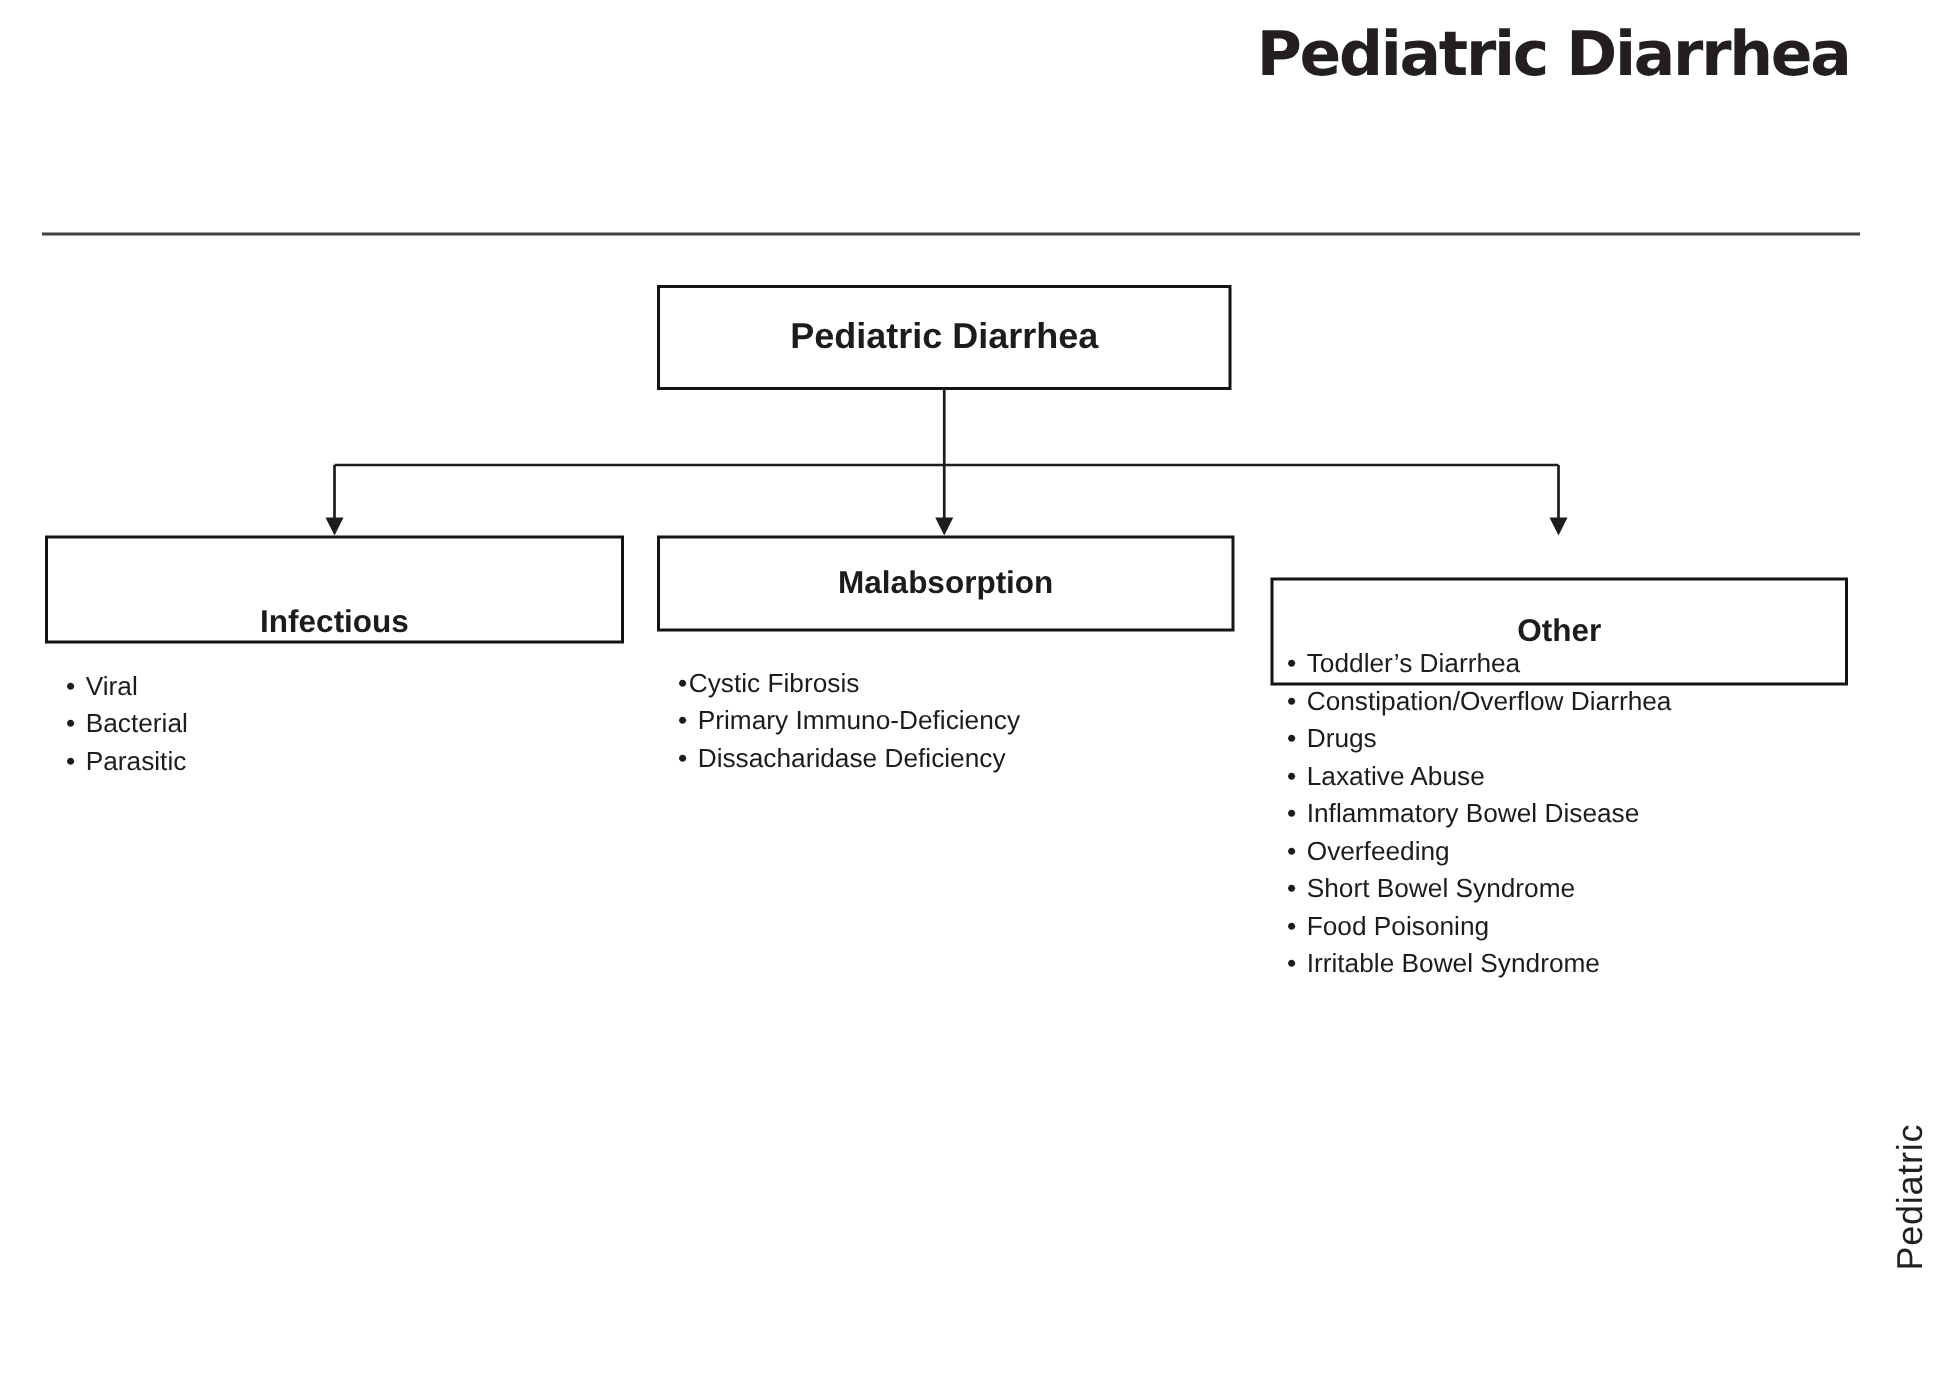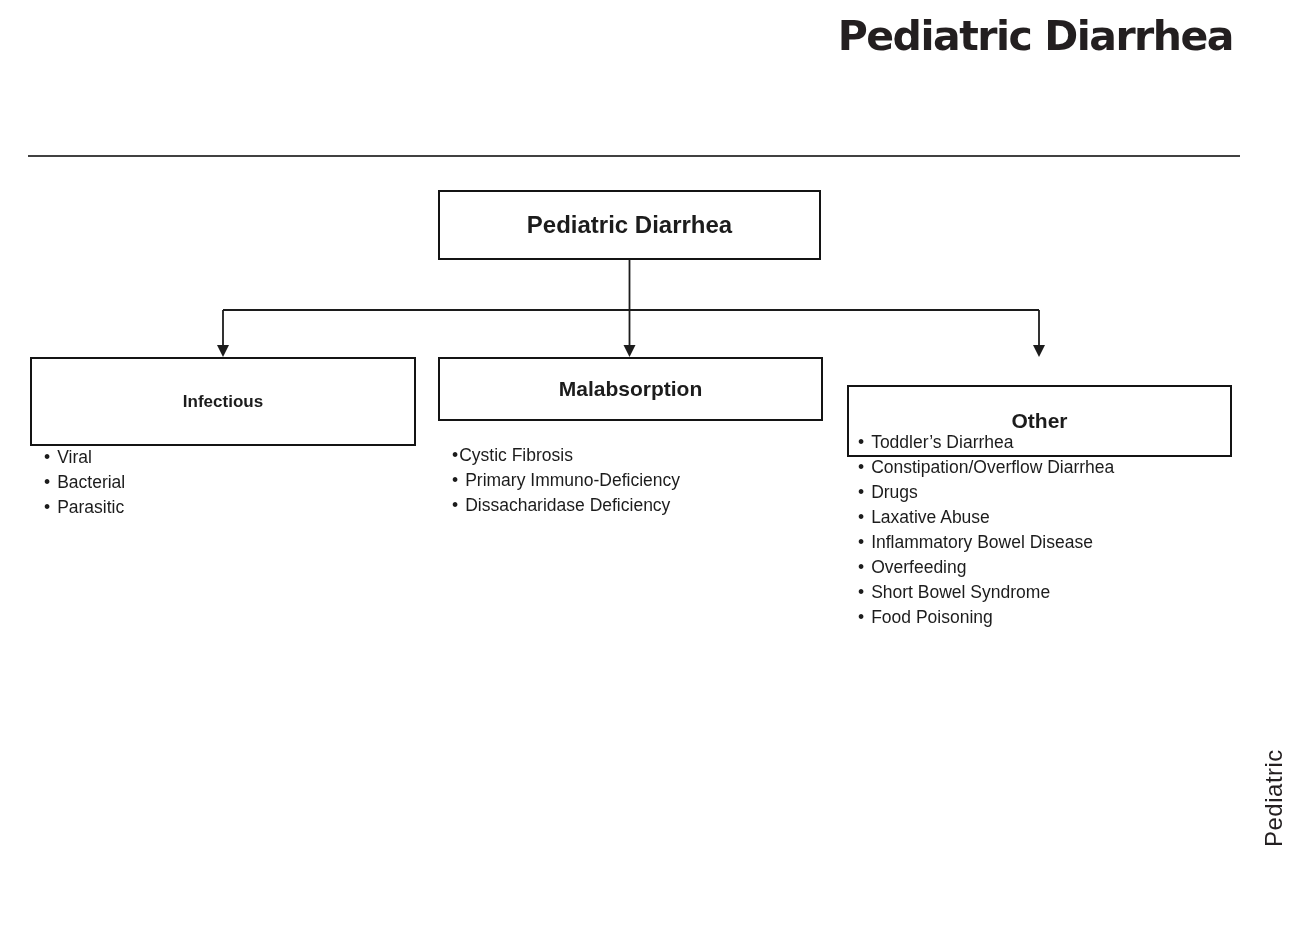--- a/index.html
+++ b/index.html
@@ -40,21 +40,21 @@
     align-items: center;
     justify-content: center;
     font-weight: 700;
     color: #1c1c1c;
   }
   .root-box {
     left: 438px; top: 190px;
     width: 383px; height: 70px;
     font-size: 24px;
   }
-  .box-infectious   { left: 30px;  top: 357px; width: 386px; height: 89px; font-size: 17px; }
+  .box-infectious   { left: 30px;  top: 357px; width: 386px; height: 72px; font-size: 21px; align-items: flex-end; }
   .box-malabsorption{ left: 438px; top: 357px; width: 385px; height: 64px; font-size: 21px; }
   .box-other        { left: 847px; top: 357px; width: 385px; height: 72px; font-size: 21px; margin-top: 28px; }
 
   
   .connectors {
     position: absolute;
     left: 0; top: 0;
     width: 1305px; height: 926px;
     pointer-events: none;
   }
@@ -145,16 +145,17 @@
 </div>
 <ul class="bullet-list list-other">
   <li><span class="b">•</span><span>Toddler’s Diarrhea</span></li>
   <li><span class="b">•</span><span>Constipation/Overflow Diarrhea</span></li>
   <li><span class="b">•</span><span>Drugs</span></li>
   <li><span class="b">•</span><span>Laxative Abuse</span></li>
   <li><span class="b">•</span><span>Inflammatory Bowel Disease</span></li>
   <li><span class="b">•</span><span>Overfeeding</span></li>
   <li><span class="b">•</span><span>Short Bowel Syndrome</span></li>
   <li><span class="b">•</span><span>Food Poisoning</span></li>
+  <li><span class="b">•</span><span>Irritable Bowel Syndrome</span></li>
 </ul>
 
 <div class="side-label">Pediatric</div>
 <div class="page-number">322</div>
 
 </body></html>

